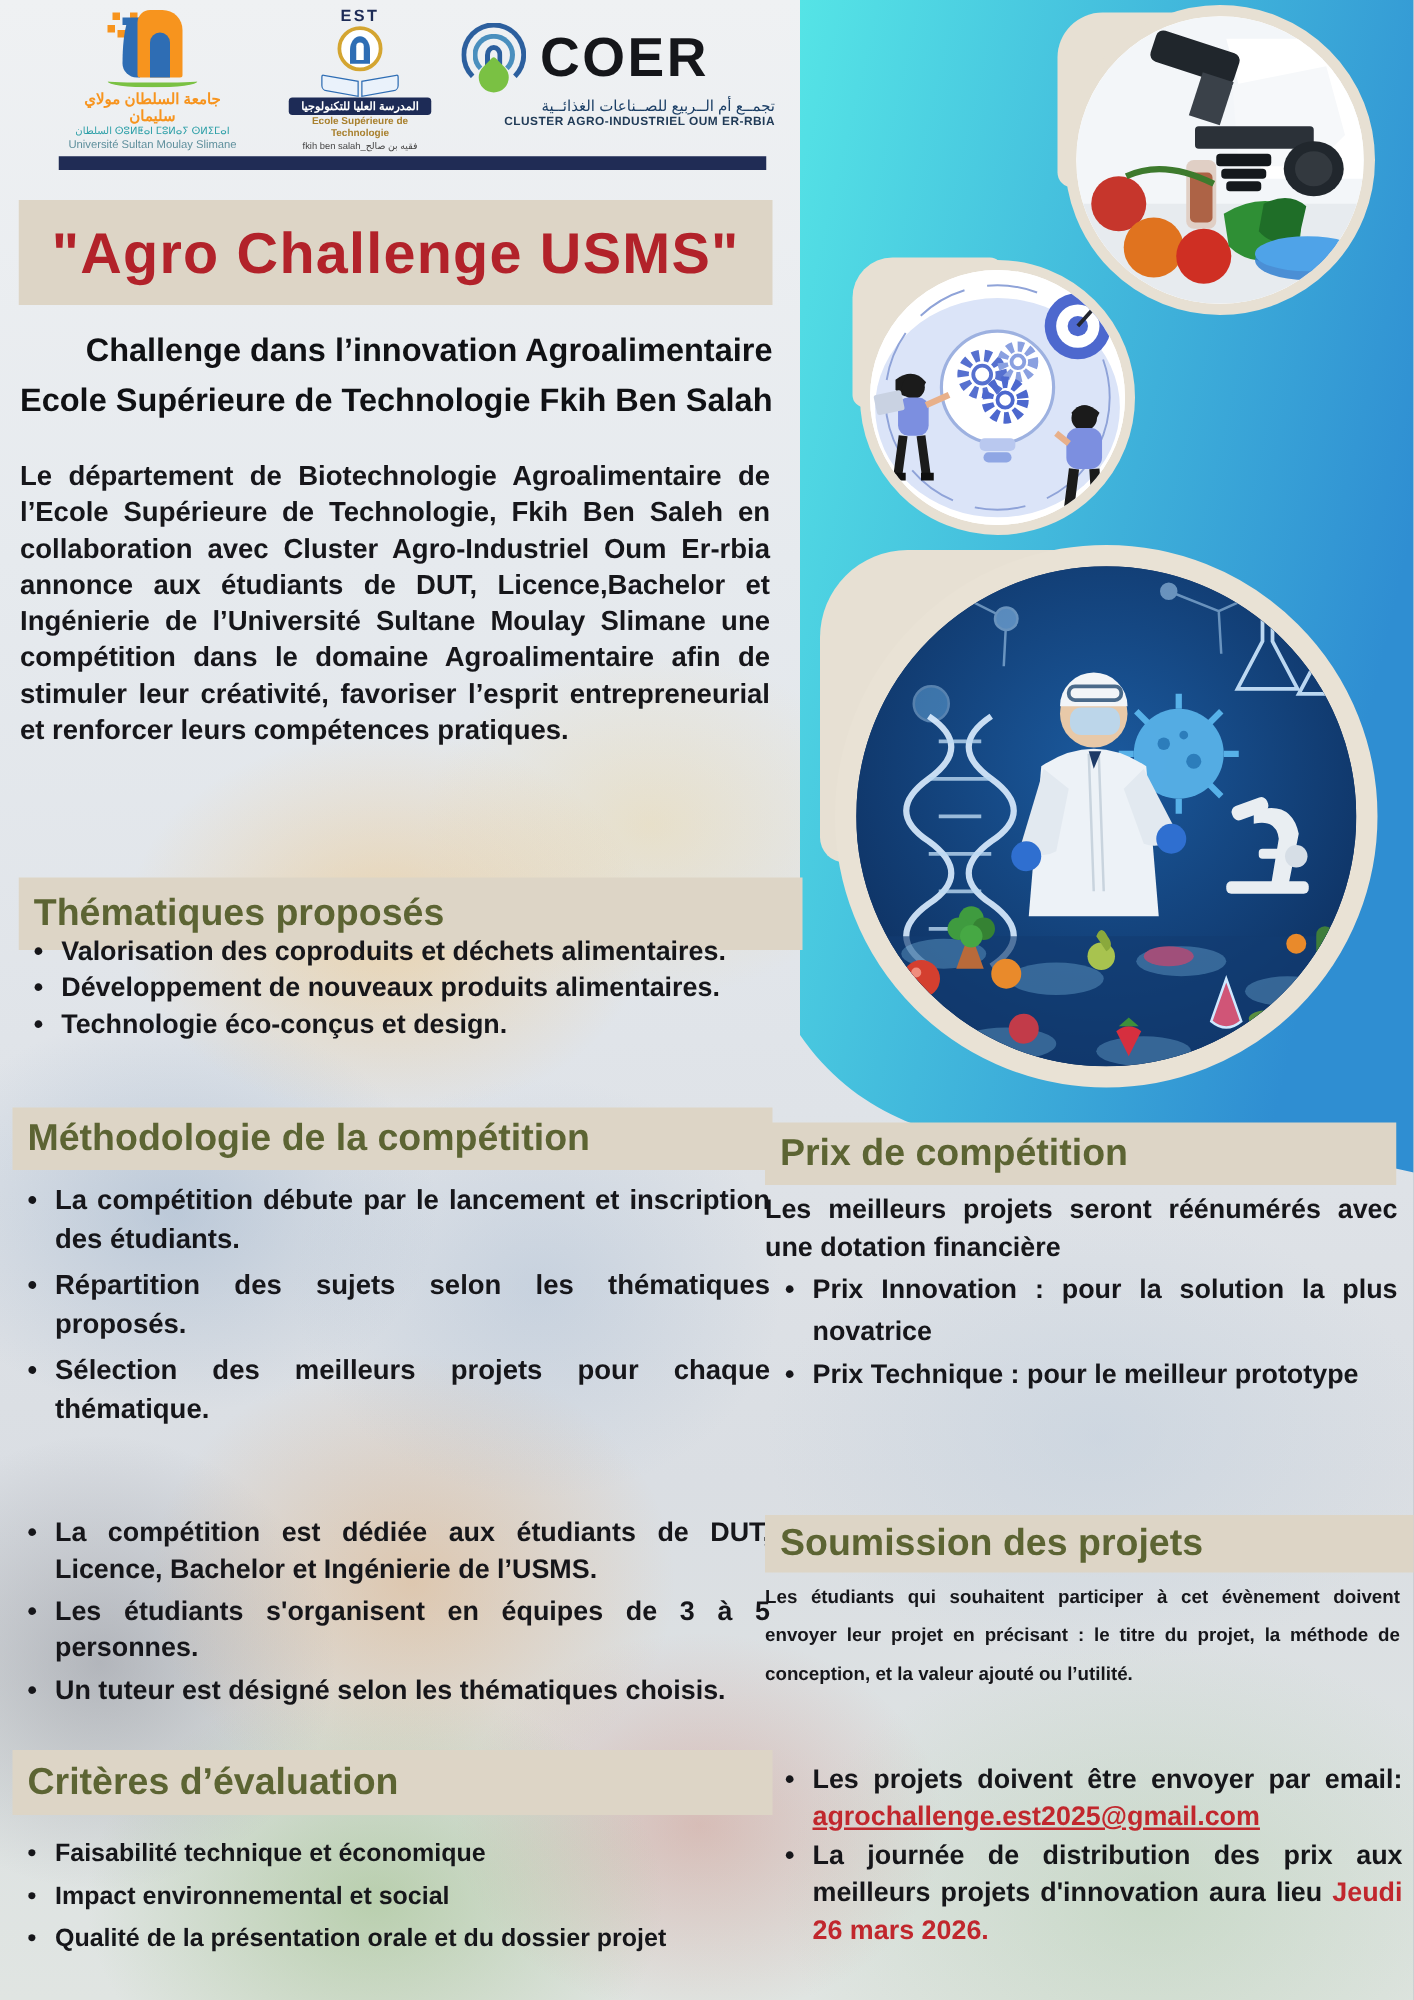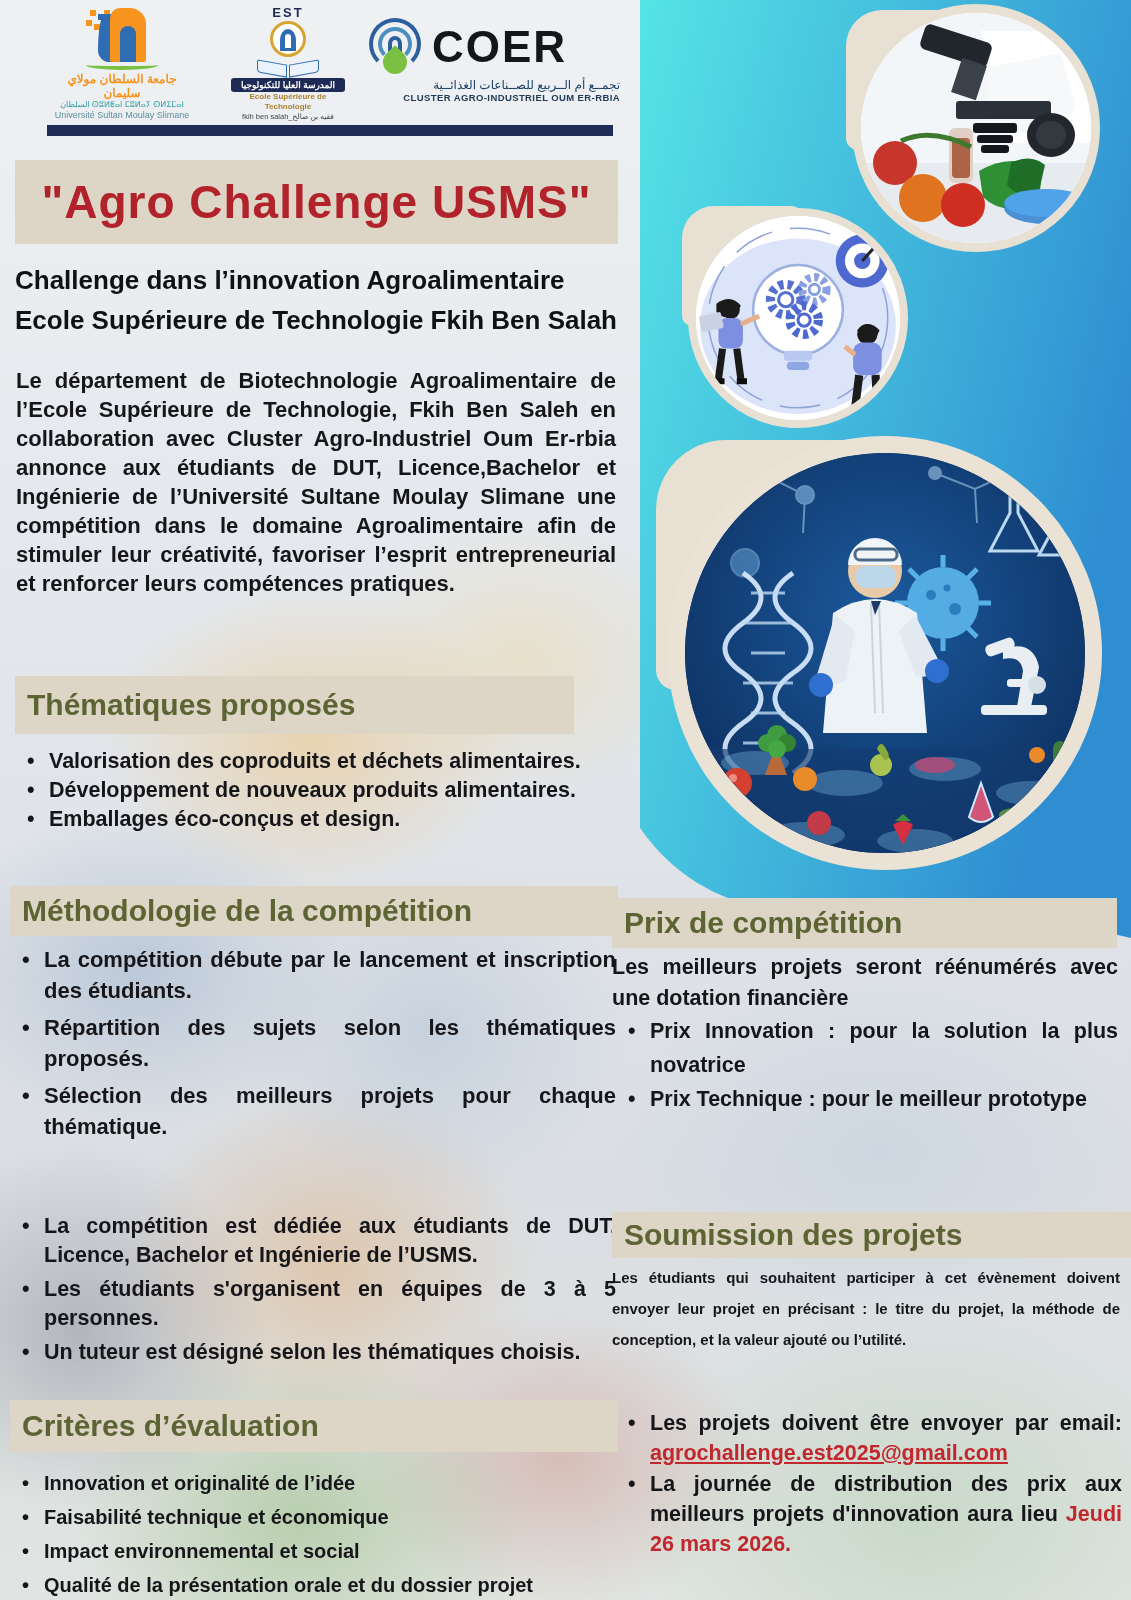--- a/index.html
+++ b/index.html
@@ -76,28 +76,28 @@
   .fp-m { position:absolute; left:12px; top:9px; width:34px; height:34px; border:4px solid #4a8fbe; border-radius:50%; border-bottom-color:transparent; }
   .fp-i { position:absolute; left:22px; top:18px; width:14px; height:16px; border:4px solid #2c5f9e; border-radius:50% 50% 0 0; border-bottom:none; }
   .fp-leaf { position:absolute; left:17px; top:32px; width:24px; height:24px; background:#7ac143; border-radius:2px 50% 50% 50%; transform:rotate(45deg); }
   .coer-acronym { font-size:44px; font-weight:bold; color:#15161a; letter-spacing:2px; line-height:46px;text-align:center; }
   .coer-ar  { margin-top:2px; color:#1c3f66; font-size:12px; line-height:14px; text-align:right; width:254px; }
   .coer-lat { color:#213b57; font-size:9.5px; font-weight:bold; letter-spacing:.4px; line-height:12px; text-align:right; width:254px; }
   
   .title-box { position:absolute; left:15px; top:160px; width:603px; height:84px; background:#ddd5c6;
                display:flex; align-items:center; justify-content:center; }
   .title-box span { color:#b2222a; font-size:46px; font-weight:bold; letter-spacing:1px; }
-  .subtitle { position:absolute; left:15px; top:260px; width:603px; text-align:left;
+  .subtitle { position:absolute; left:15px; top:260px; width:603px; text-align:right;
               color:#101114; font-size:26px; font-weight:bold; line-height:40px; }
   .intro { position:absolute; left:16px; top:366px; width:600px; color:#16161a;
            font-size:22px; font-weight:bold; line-height:29px; text-align:justify; text-align-last:left; }
   
   .sec { position:absolute; background:#ddd5c6; color:#5c6433; font-weight:bold;
          display:flex; align-items:center; padding-left:12px; font-size:30px; }
-  .sec-thematiques { left:15px; top:676px;  width:559px; height:58px; }
+  .sec-thematiques { left:15px; top:702px;  width:627px; height:58px; }
   .sec-methodologie{ left:10px; top:886px;  width:608px; height:50px; }
   .sec-modalites   { left:10px; top:1148px; width:608px; height:50px; }
   .sec-criteres    { left:10px; top:1400px; width:608px; height:52px; }
   .sec-prix        { left:612px; top:898px;  width:505px; height:50px; }
   .sec-soumission  { left:612px; top:1212px; width:546px; height:46px; }
   
   ul.blist { list-style:none; }
   ul.blist li { position:relative; padding-left:34px; font-weight:bold; color:#16161a;
                 text-align:justify; text-align-last:left; }
   ul.blist li::before { content:"\2022"; position:absolute; left:12px; }
@@ -366,21 +366,21 @@
   </div>
 
   <p class="intro">Le département de Biotechnologie Agroalimentaire de l’Ecole Supérieure de Technologie, Fkih Ben Saleh en collaboration avec Cluster Agro-Industriel Oum Er-rbia annonce aux étudiants de DUT, Licence,Bachelor et Ingénierie de l’Université Sultane Moulay Slimane une compétition dans le domaine Agroalimentaire afin de stimuler leur créativité, favoriser l’esprit entrepreneurial et renforcer leurs compétences pratiques.</p>
 
   <div class="sec sec-thematiques">
     <span>Thématiques proposés</span>
   </div>
   <ul class="blist list-thematiques">
     <li><span>Valorisation des coproduits et déchets alimentaires.</span></li>
     <li><span>Développement de nouveaux produits alimentaires.</span></li>
-    <li><span>Emballages éco-conçus et design.</span></li>
+    <li><span>Technologie éco-conçus et design.</span></li>
   </ul>
 
   <div class="sec sec-methodologie">
     <span>Méthodologie de la compétition</span>
   </div>
   <ul class="blist list-methodologie">
     <li><span>La compétition débute par le lancement et inscription des étudiants.</span></li>
     <li><span>Répartition des sujets selon les thématiques proposés.</span></li>
     <li><span>Sélection des meilleurs projets pour chaque thématique.</span></li>
   </ul>
@@ -388,21 +388,20 @@
   <ul class="blist list-modalites">
     <li><span>La compétition est dédiée aux étudiants de DUT, Licence, Bachelor et Ingénierie de l’USMS.</span></li>
     <li><span>Les étudiants s'organisent en équipes de 3 à 5 personnes.</span></li>
     <li><span>Un tuteur est désigné selon les thématiques choisis.</span></li>
   </ul>
 
   <div class="sec sec-criteres">
     <span>Critères d’évaluation</span>
   </div>
   <ul class="blist list-criteres">
-    <li><span>Innovation et originalité de l’idée</span></li>
     <li><span>Faisabilité technique et économique</span></li>
     <li><span>Impact environnemental et social</span></li>
     <li><span>Qualité de la présentation orale et du dossier projet</span></li>
   </ul>
 
   <div class="sec sec-prix">
     <span>Prix de compétition</span>
   </div>
   <p class="prix-intro">Les meilleurs projets seront réénumérés avec une dotation financière</p>
   <ul class="blist list-prix">

